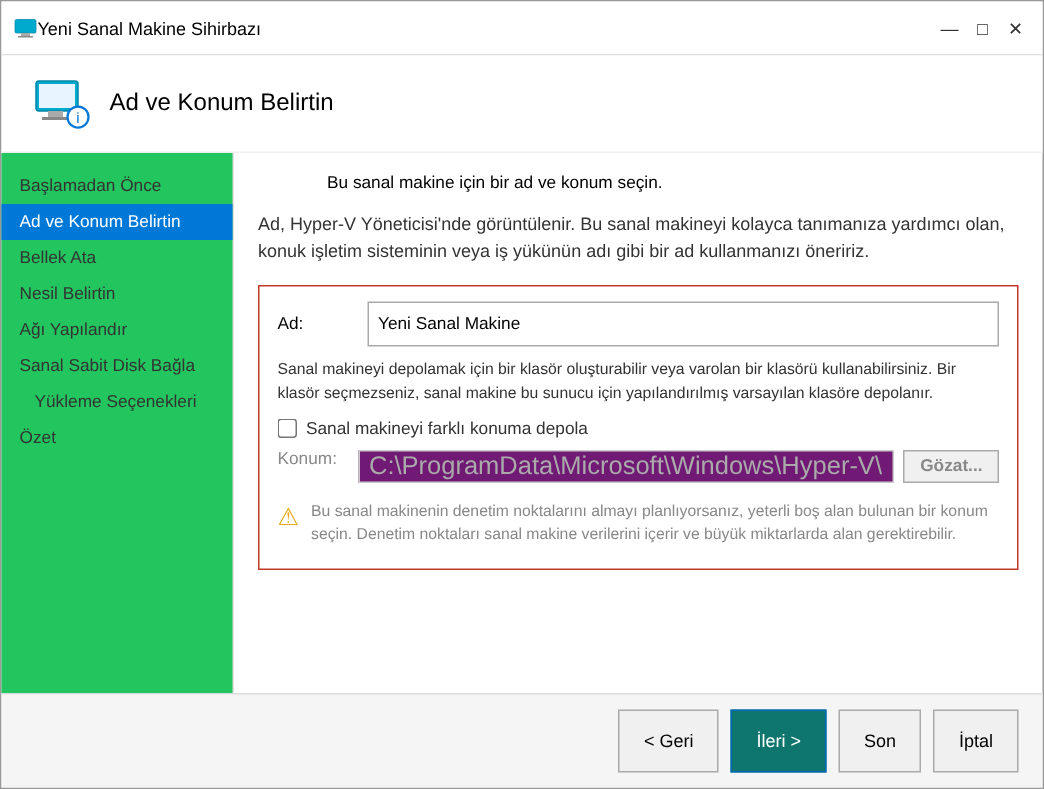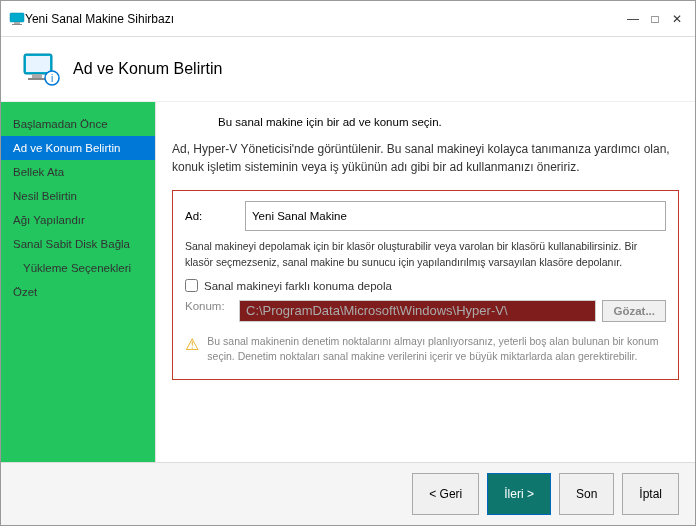--- a/index.html
+++ b/index.html
@@ -188,23 +188,23 @@
     .konum-label {
       font-size: 11.5px;
       color: #888;
       min-width: 48px;
     }
     .konum-input {
       flex: 1;
       height: 22px;
       border: 1px solid #ccc;
       padding: 2px 6px;
-      font-size: 13px;
+      font-size: 17px;
       color: #aaa;
-      background: #7f1d1d;
+      background: #701a75;
       outline: none;
     }
     .gozat-btn {
       height: 22px;
       padding: 0 10px;
       font-size: 11.5px;
       border: 1px solid #aaa;
       background: #f0f0f0;
       cursor: pointer;
       color: #888;

